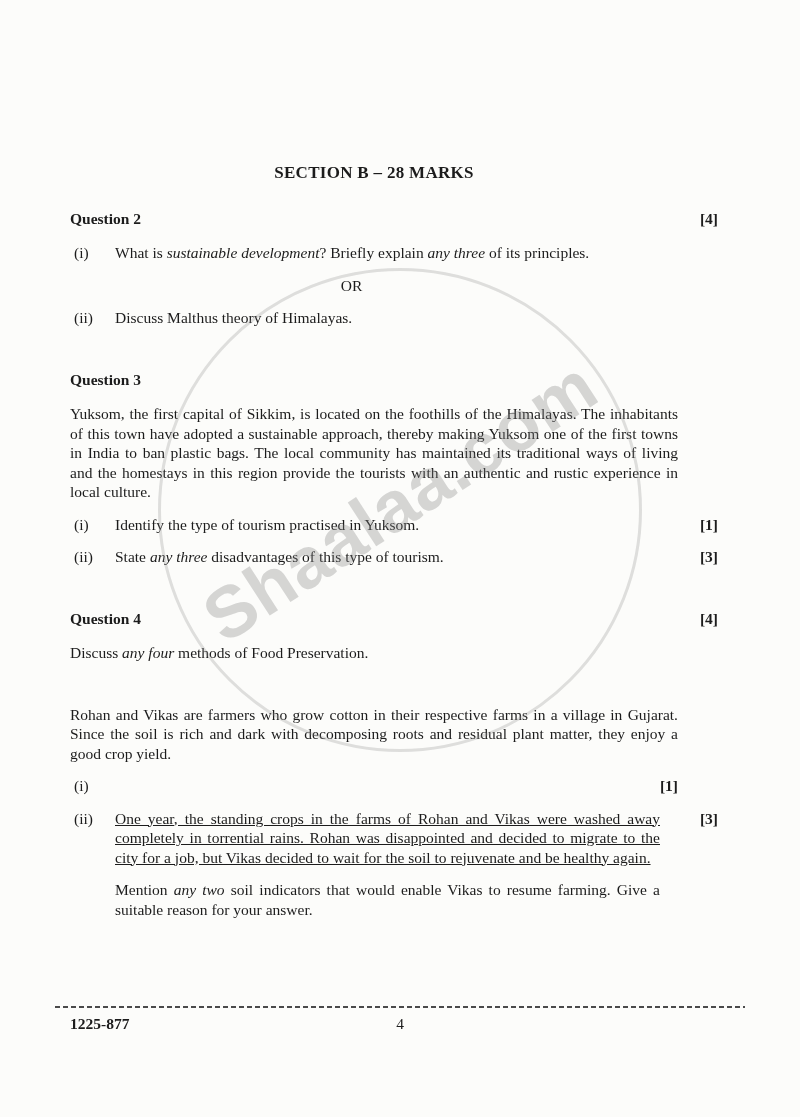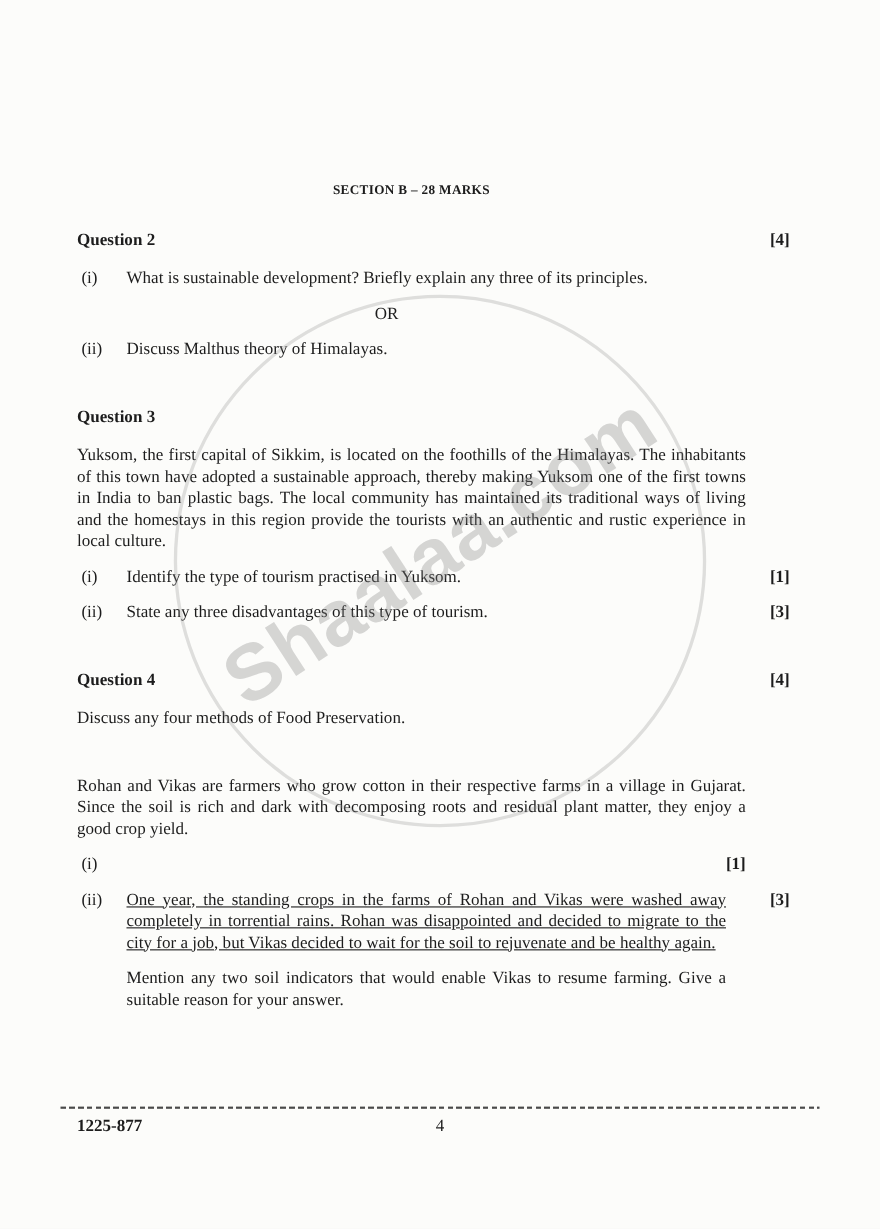--- a/index.html
+++ b/index.html
@@ -17,21 +17,21 @@
   }
   .content{
     position:absolute;
     left:70px;right:82px;top:163px;
     font-size:15.5px;
     line-height:19.5px;
   }
   .section-title{
     text-align:center;
     font-weight:bold;
-    font-size:12px;
+    font-size:17px;
     letter-spacing:.3px;
     margin:0 40px 26px 0;
   }
   .q-block{margin-top:42px;}
   .q-block.first{margin-top:0;}
   .q-header{
     display:grid;
     grid-template-columns:1fr 40px;
     font-weight:bold;
     margin-bottom:15px;
@@ -48,21 +48,21 @@
   }
   .part{
     display:grid;
     grid-template-columns:45px 1fr 40px;
     margin-top:13px;
     align-items:start;
   }
   .part-num{padding-left:4px;}
   .part-text{text-align:justify;padding-right:18px;}
   .part-text .para2{margin-top:13px;}
-  .it{}
+  .it{font-style:italic;}
   .or-row{
     text-align:center;
     font-weight:normal;
     margin:13px 85px 13px 0;
   }
   .watermark{
     position:absolute;inset:0;
     pointer-events:none;
     z-index:5;
   }

